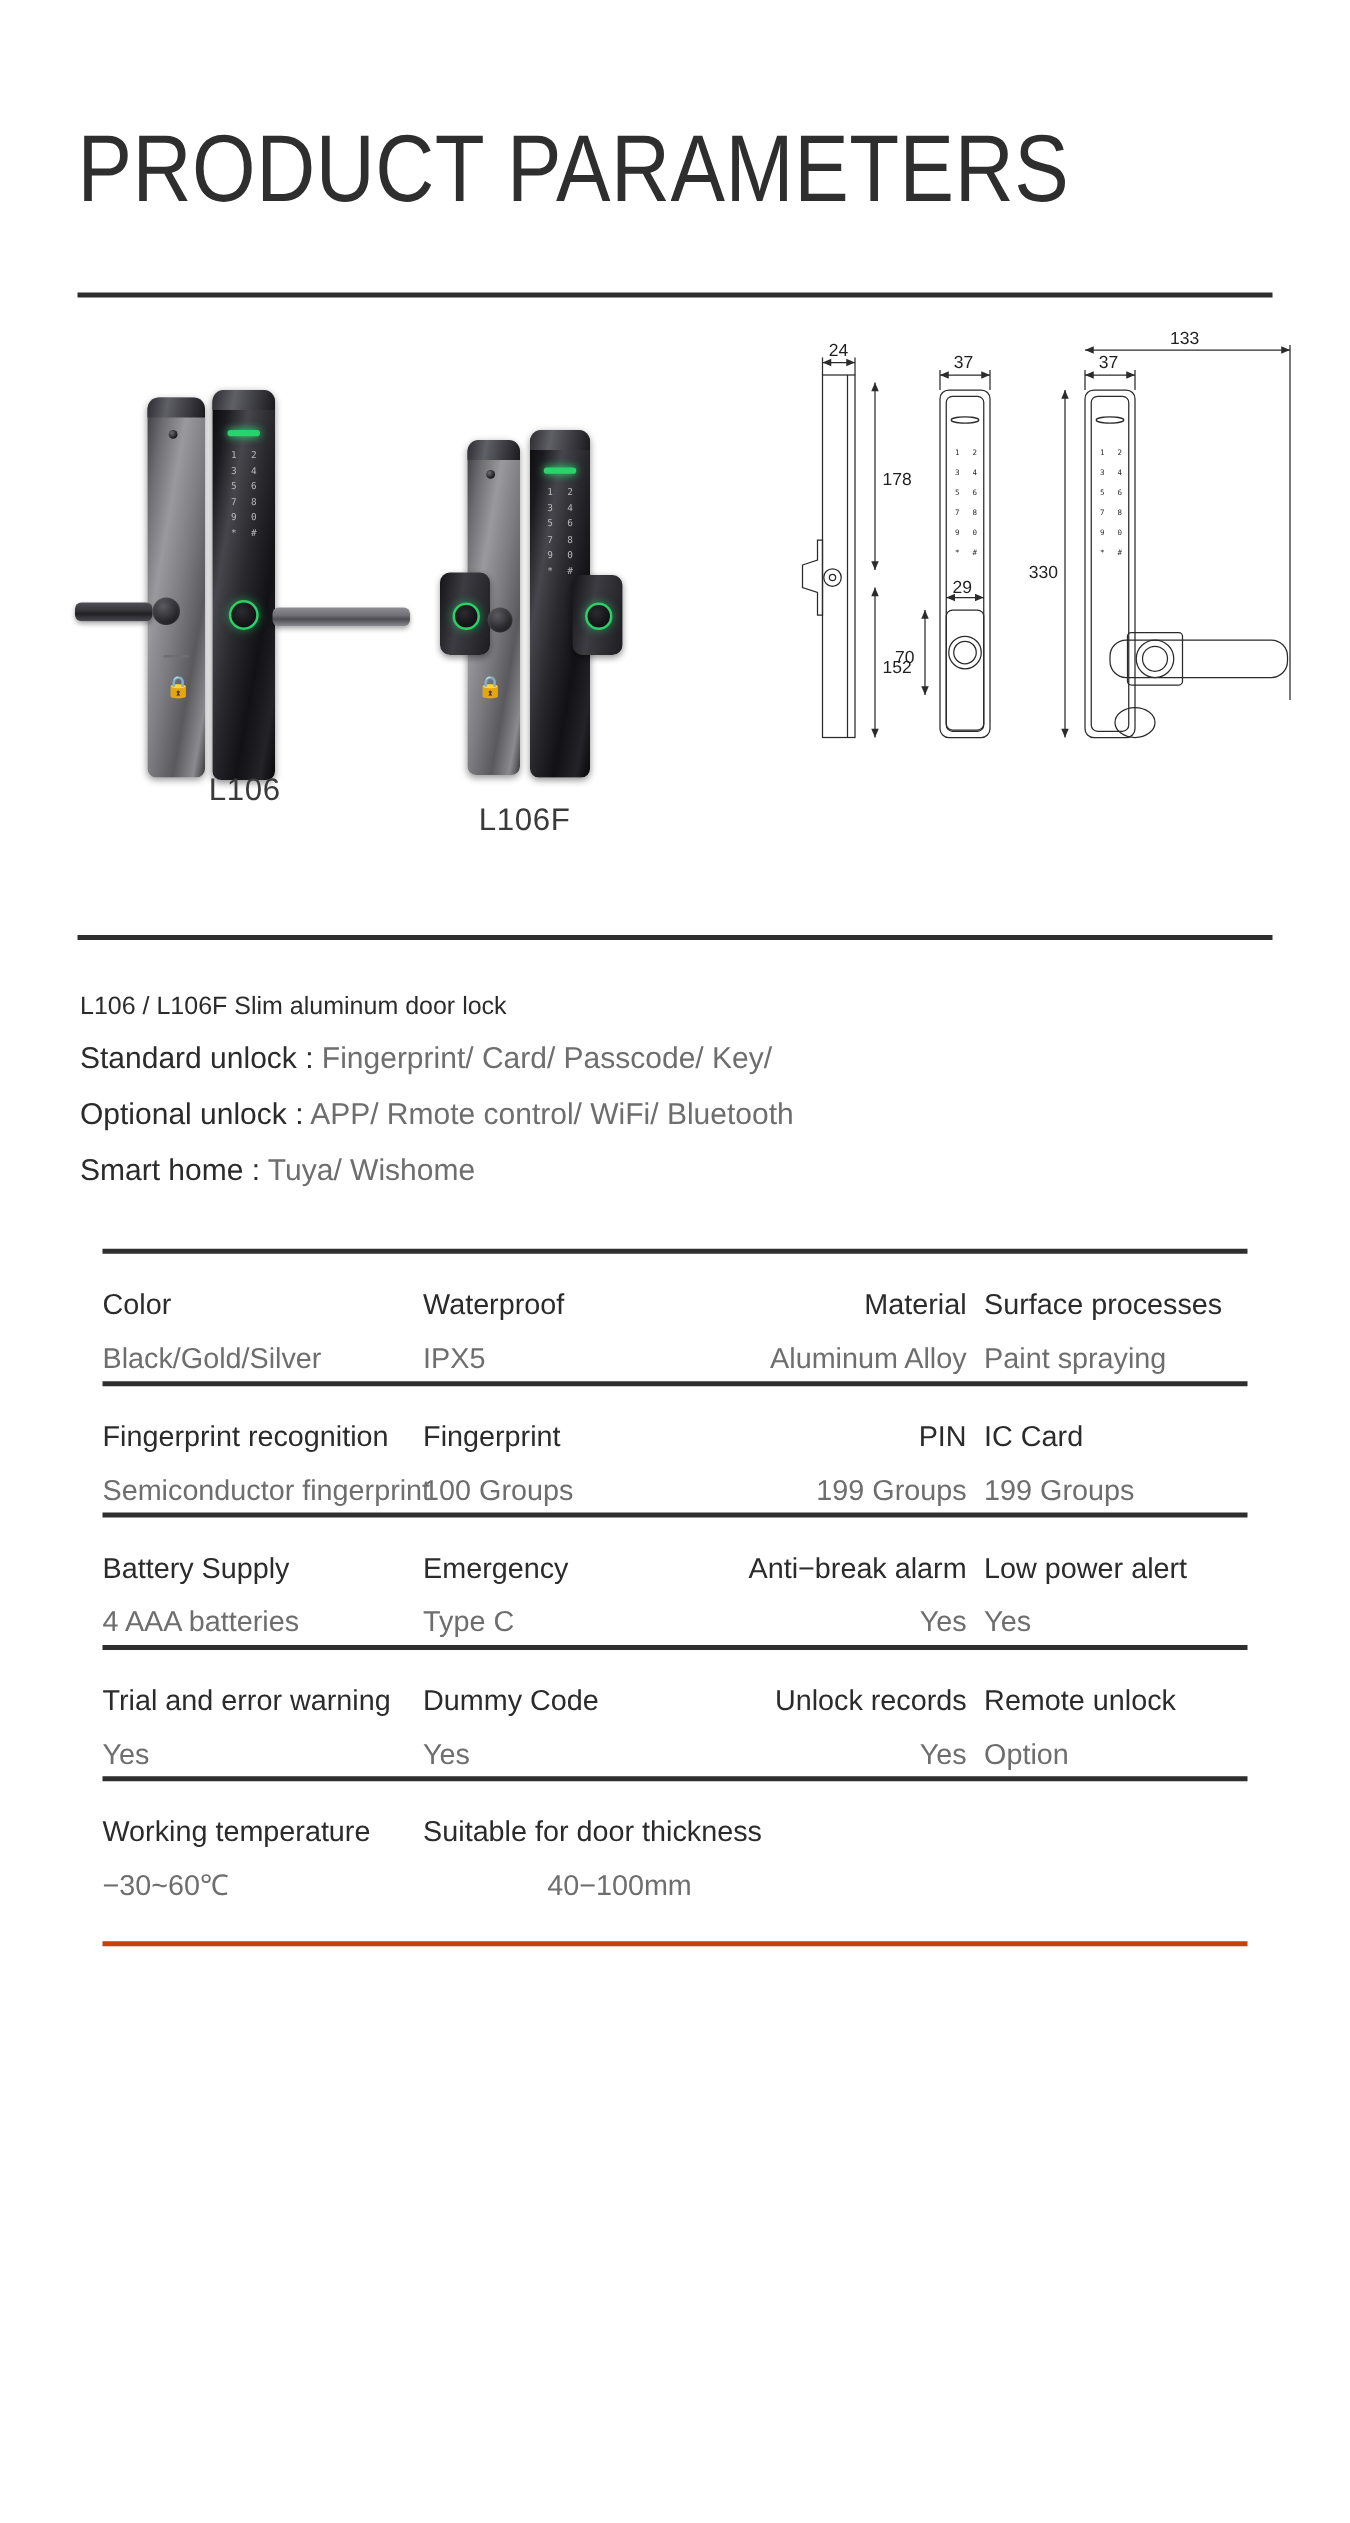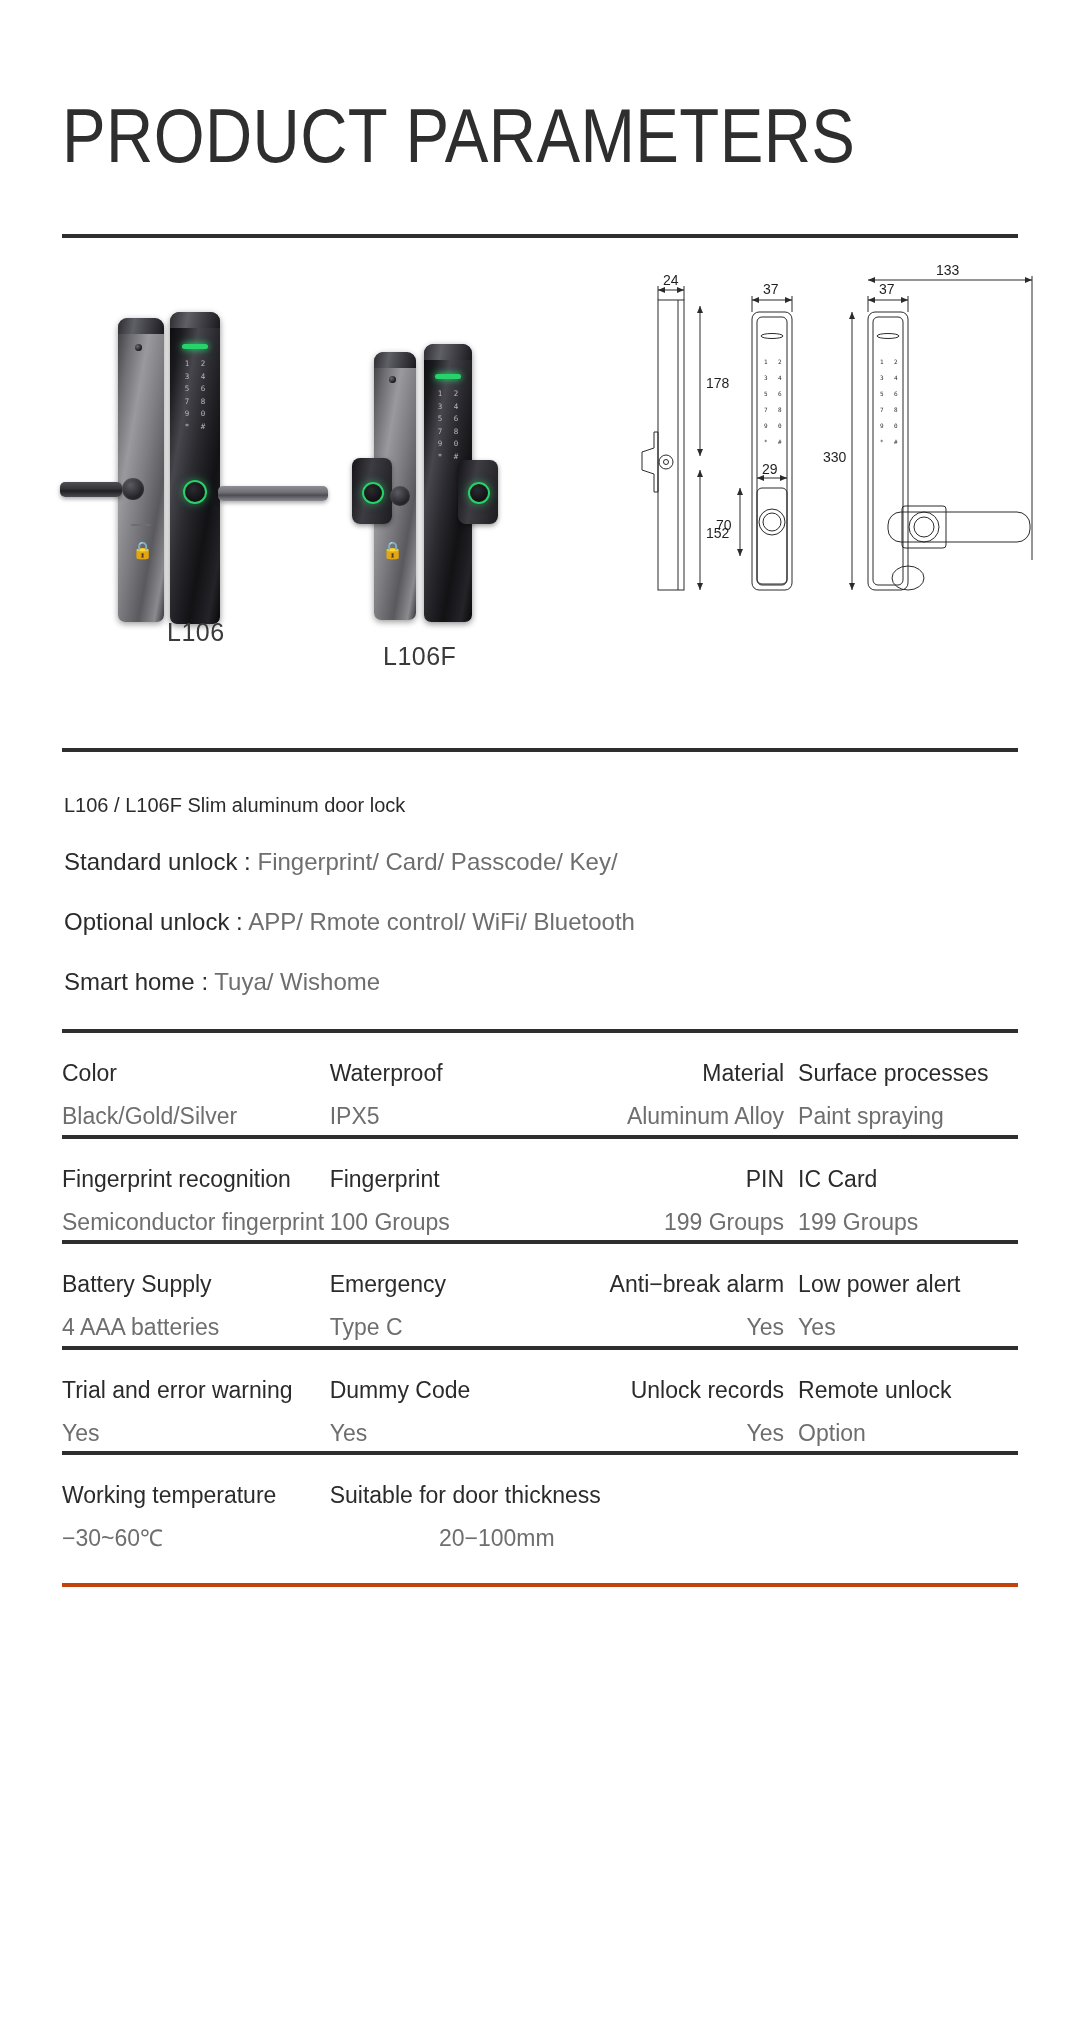--- a/index.html
+++ b/index.html
@@ -170,31 +170,31 @@
   .desc-block { padding: 0 62px; }
   .rule-desc-top { margin-top: 68px; }
 
   .desc-title {
     font-size: 20px;
     color: #2b2b2b;
     margin: 42px 0 0 2px;
     font-weight: 400;
   }
   .desc-line {
-    margin-top: 31px;
+    margin-top: 16px;
     margin-left: 2px;
     font-size: 24px;
     line-height: 1.2;
     white-space: nowrap;
   }
   .desc-key { color: #2b2b2b; }
   .desc-val { color: #6e6e6e; }
 
   
-  .spec-table { padding: 0 62px; margin-top: 33px; }
+  .spec-table { padding: 0 82px; margin-top: 48px; }
   .spec-row {
     display: flex;
     padding: 26px 0 4px 0;
     border-top: 4px solid #2e2e2e;
   }
   .spec-row:last-child { border-bottom: 4px solid #c2410c; padding-bottom: 30px; }
   .spec-cell { padding-right: 14px; }
   .spec-label {
     font-size: 23px;
     color: #2b2b2b;
@@ -510,21 +510,21 @@
     </div>
 
 
     <div class="spec-row">
       <div class="spec-cell c0">
         <div class="spec-label">Working temperature</div>
         <div class="spec-value">−30~60℃</div>
       </div>
       <div class="spec-cell c2">
         <div class="spec-label">Suitable for door thickness</div>
-        <div class="spec-value">20−100mm</div>
+        <div class="spec-value">40−100mm</div>
       </div>
       <div class="spec-cell c3">
         <div class="spec-label"></div>
         <div class="spec-value"></div>
       </div>
     </div>
 
   </div>
 </div>
 

